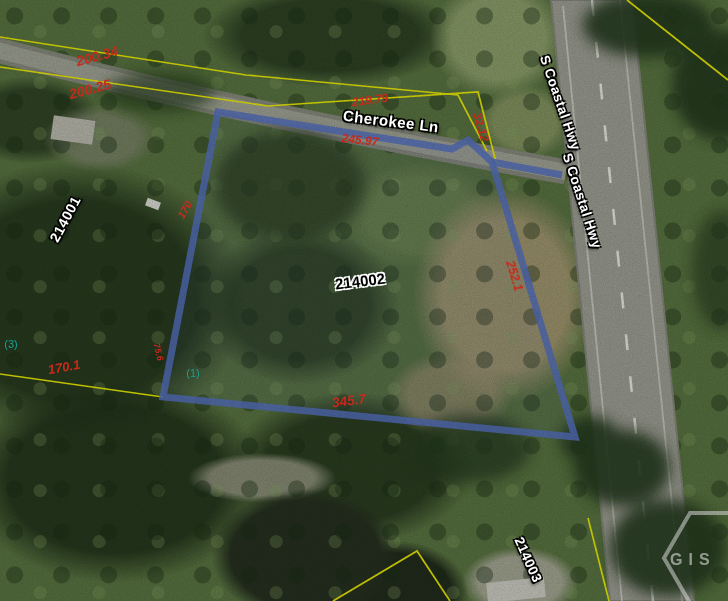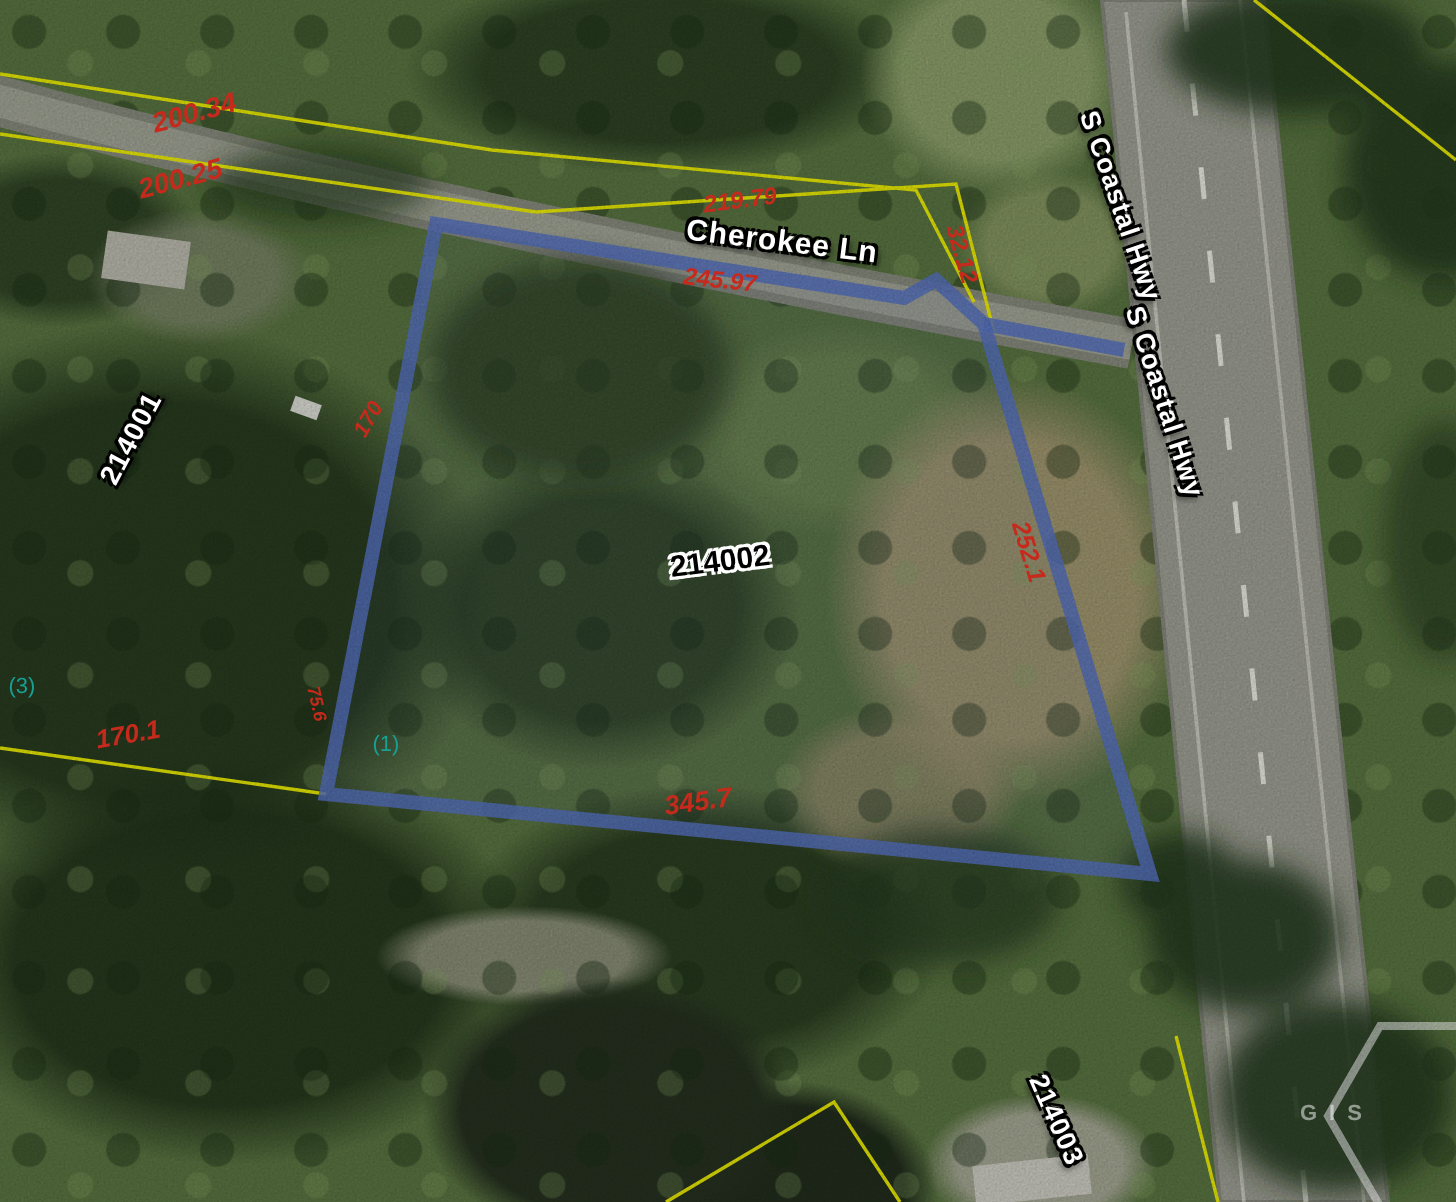--- a/index.html
+++ b/index.html
@@ -31,21 +31,21 @@
   svg.layer{position:absolute;left:0;top:0;}
   .lbl{position:absolute;white-space:nowrap;line-height:1;}
   .dim{color:#c62a1c;font-style:italic;font-weight:700;}
   .halo-w{color:#fff;font-weight:700;letter-spacing:.5px;
     text-shadow:-1.5px -1.5px 0 #000,1.5px -1.5px 0 #000,-1.5px 1.5px 0 #000,1.5px 1.5px 0 #000,2px 2px 3px rgba(0,0,0,.7);}
   .halo-b{color:#000;font-weight:700;
     text-shadow:-1.5px -1.5px 0 #fff,1.5px -1.5px 0 #fff,-1.5px 1.5px 0 #fff,1.5px 1.5px 0 #fff;}
   .teal{color:#17a093;font-weight:400;}
   .wm-big{position:absolute;left:612px;top:515px;font-size:46px;font-weight:700;
     color:rgba(255,255,255,.55);letter-spacing:1px;line-height:1;}
-  .wm-sub{position:absolute;left:650px;top:552px;font-size:11px;font-weight:700;
+  .wm-sub{position:absolute;left:670px;top:552px;font-size:16px;font-weight:700;
     color:rgba(255,255,255,.5);letter-spacing:6px;line-height:1;}
 </style>
 </head>
 <body>
 
 <div id="stage">
 
   <svg class="layer" width="728" height="601" viewBox="0 0 728 601">
     <defs>
       <filter id="soft" x="-60%" y="-60%" width="220%" height="220%">

